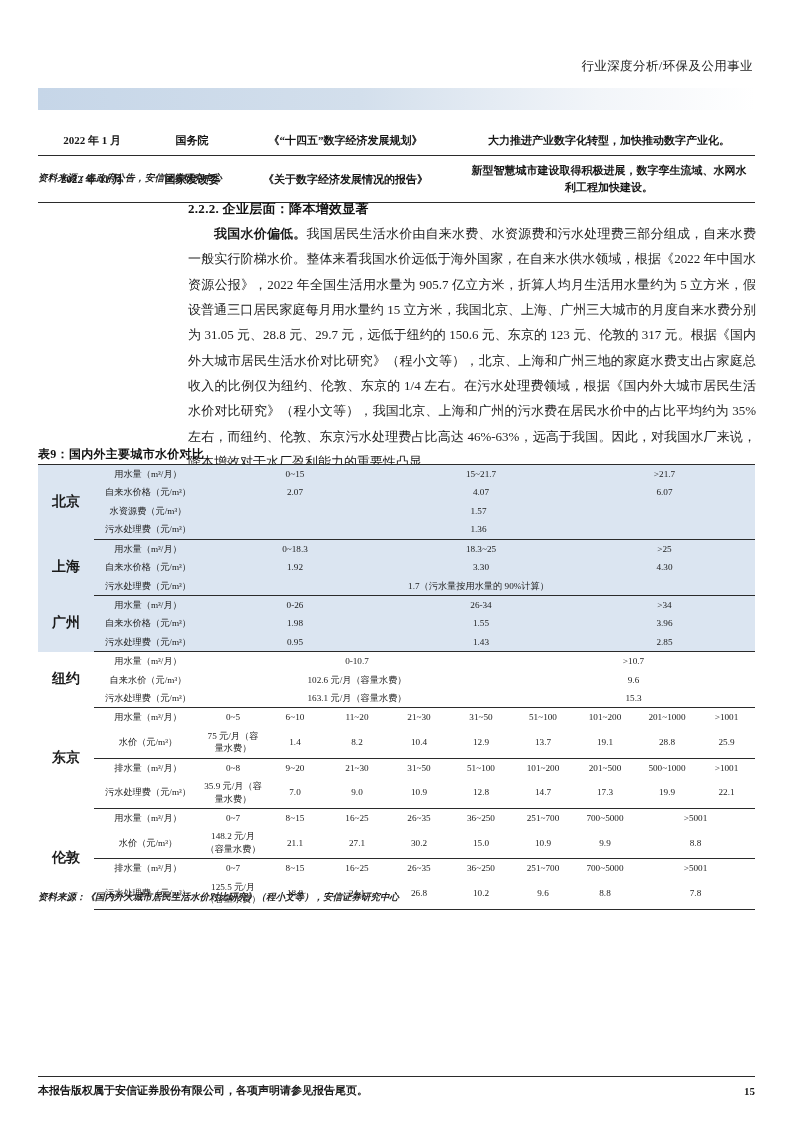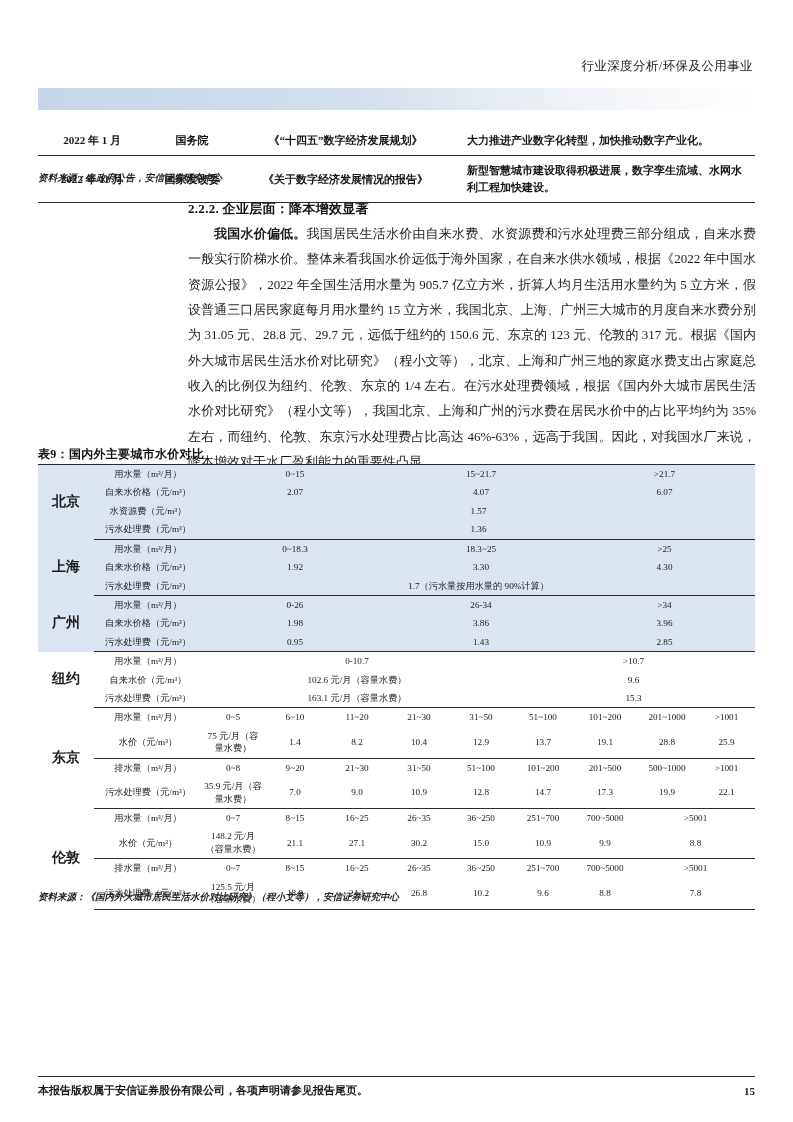--- a/index.html
+++ b/index.html
@@ -80,21 +80,21 @@
     vertical-align: middle;
     font-family: "Liberation Serif", serif;
     color: #161616;
     font-weight: bold;
   }
   .policy-table tr.row-line td { border-bottom: 1px solid #2b2b2b; }
   .policy-table tr.row-last td { border-bottom: 1.6px solid #2b2b2b; }
   .pt-date  { width: 108px; text-align: center; }
   .pt-org   { width: 92px;  text-align: center; }
   .pt-doc   { width: 215px; text-align: center; }
-  .pt-desc  { text-align: left; padding-left: 14px !important; line-height: 1.55; }
+  .pt-desc  { text-align: center; padding-left: 14px !important; line-height: 1.55; }
 
   .src-note {
     position: absolute; left: 38px; top: 172px;
     font-size: 9.5px; font-style: italic; font-weight: bold;
     color: #1f1f1f; letter-spacing: 0.2px;
   }
 
   
   .section-head {
     position: absolute; left: 188px; top: 200px;
@@ -249,21 +249,21 @@
     <tr class="shade">
       <td class="city shade" rowspan="3">广州</td>
       <td class="lbl">用水量（m³/月）</td>
       <td colspan="3">0-26</td>
       <td colspan="3">26-34</td>
       <td colspan="3">&gt;34</td>
     </tr>
     <tr class="shade">
       <td class="lbl">自来水价格（元/m³）</td>
       <td colspan="3">1.98</td>
-      <td colspan="3">3.86</td>
+      <td colspan="3">1.55</td>
       <td colspan="3">3.96</td>
     </tr>
     <tr class="shade b-bot-thick">
       <td class="lbl">污水处理费（元/m³）</td>
       <td colspan="3">0.95</td>
       <td colspan="3">1.43</td>
       <td colspan="3">2.85</td>
     </tr>
 
     <tr>

